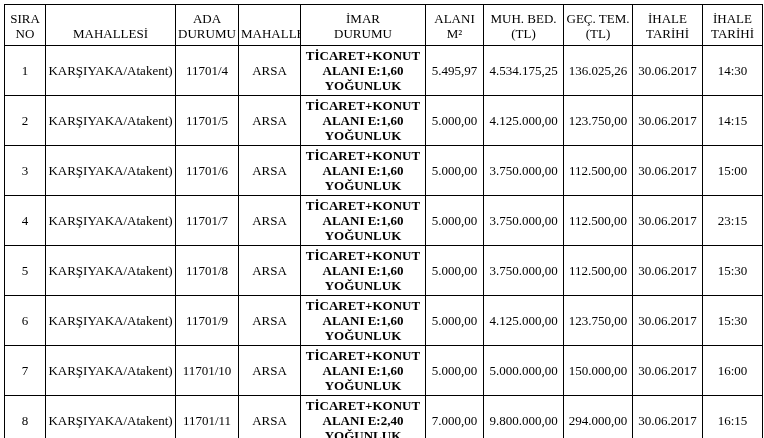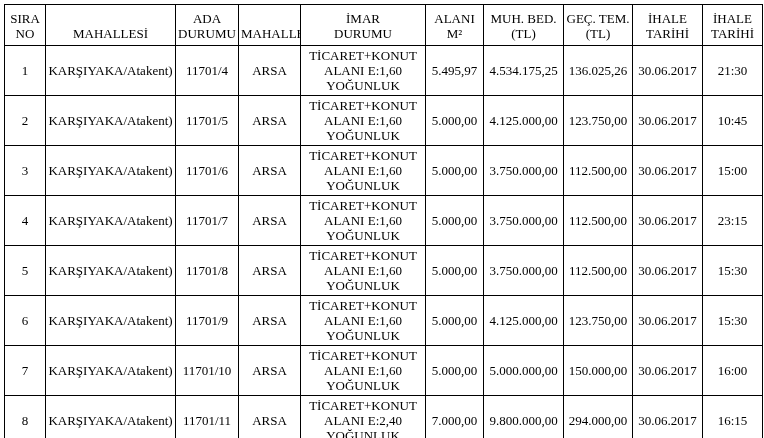--- a/index.html
+++ b/index.html
@@ -35,21 +35,21 @@
     vertical-align: bottom;
     padding-bottom: 4px;
   }
   table.auction thead th span {
     display: block;
   }
   table.auction tbody td {
     height: 47px;
     vertical-align: middle;
   }
-  .imar-line { display: block; }
+  .imar-line { display: block; font-weight: bold; }
 </style>
 </head>
 <body>
 
 <div class="doc-wrap">
   <table class="auction">
     <colgroup>
       <col style="width:41px">
       <col style="width:130px">
       <col style="width:63px">
@@ -111,37 +111,37 @@
     <td>ARSA</td>
     <td>
       <span class="imar-line">TİCARET+KONUT</span>
       <span class="imar-line">ALANI E:1,60</span>
       <span class="imar-line">YOĞUNLUK</span>
     </td>
     <td>5.495,97</td>
     <td>4.534.175,25</td>
     <td>136.025,26</td>
     <td>30.06.2017</td>
-    <td>21:30</td>
+    <td>14:30</td>
   </tr>
         <tr>
     <td>2</td>
     <td>KARŞIYAKA/Atakent)</td>
     <td>11701/5</td>
     <td>ARSA</td>
     <td>
       <span class="imar-line">TİCARET+KONUT</span>
       <span class="imar-line">ALANI E:1,60</span>
       <span class="imar-line">YOĞUNLUK</span>
     </td>
     <td>5.000,00</td>
     <td>4.125.000,00</td>
     <td>123.750,00</td>
     <td>30.06.2017</td>
-    <td>10:45</td>
+    <td>14:15</td>
   </tr>
         <tr>
     <td>3</td>
     <td>KARŞIYAKA/Atakent)</td>
     <td>11701/6</td>
     <td>ARSA</td>
     <td>
       <span class="imar-line">TİCARET+KONUT</span>
       <span class="imar-line">ALANI E:1,60</span>
       <span class="imar-line">YOĞUNLUK</span>

